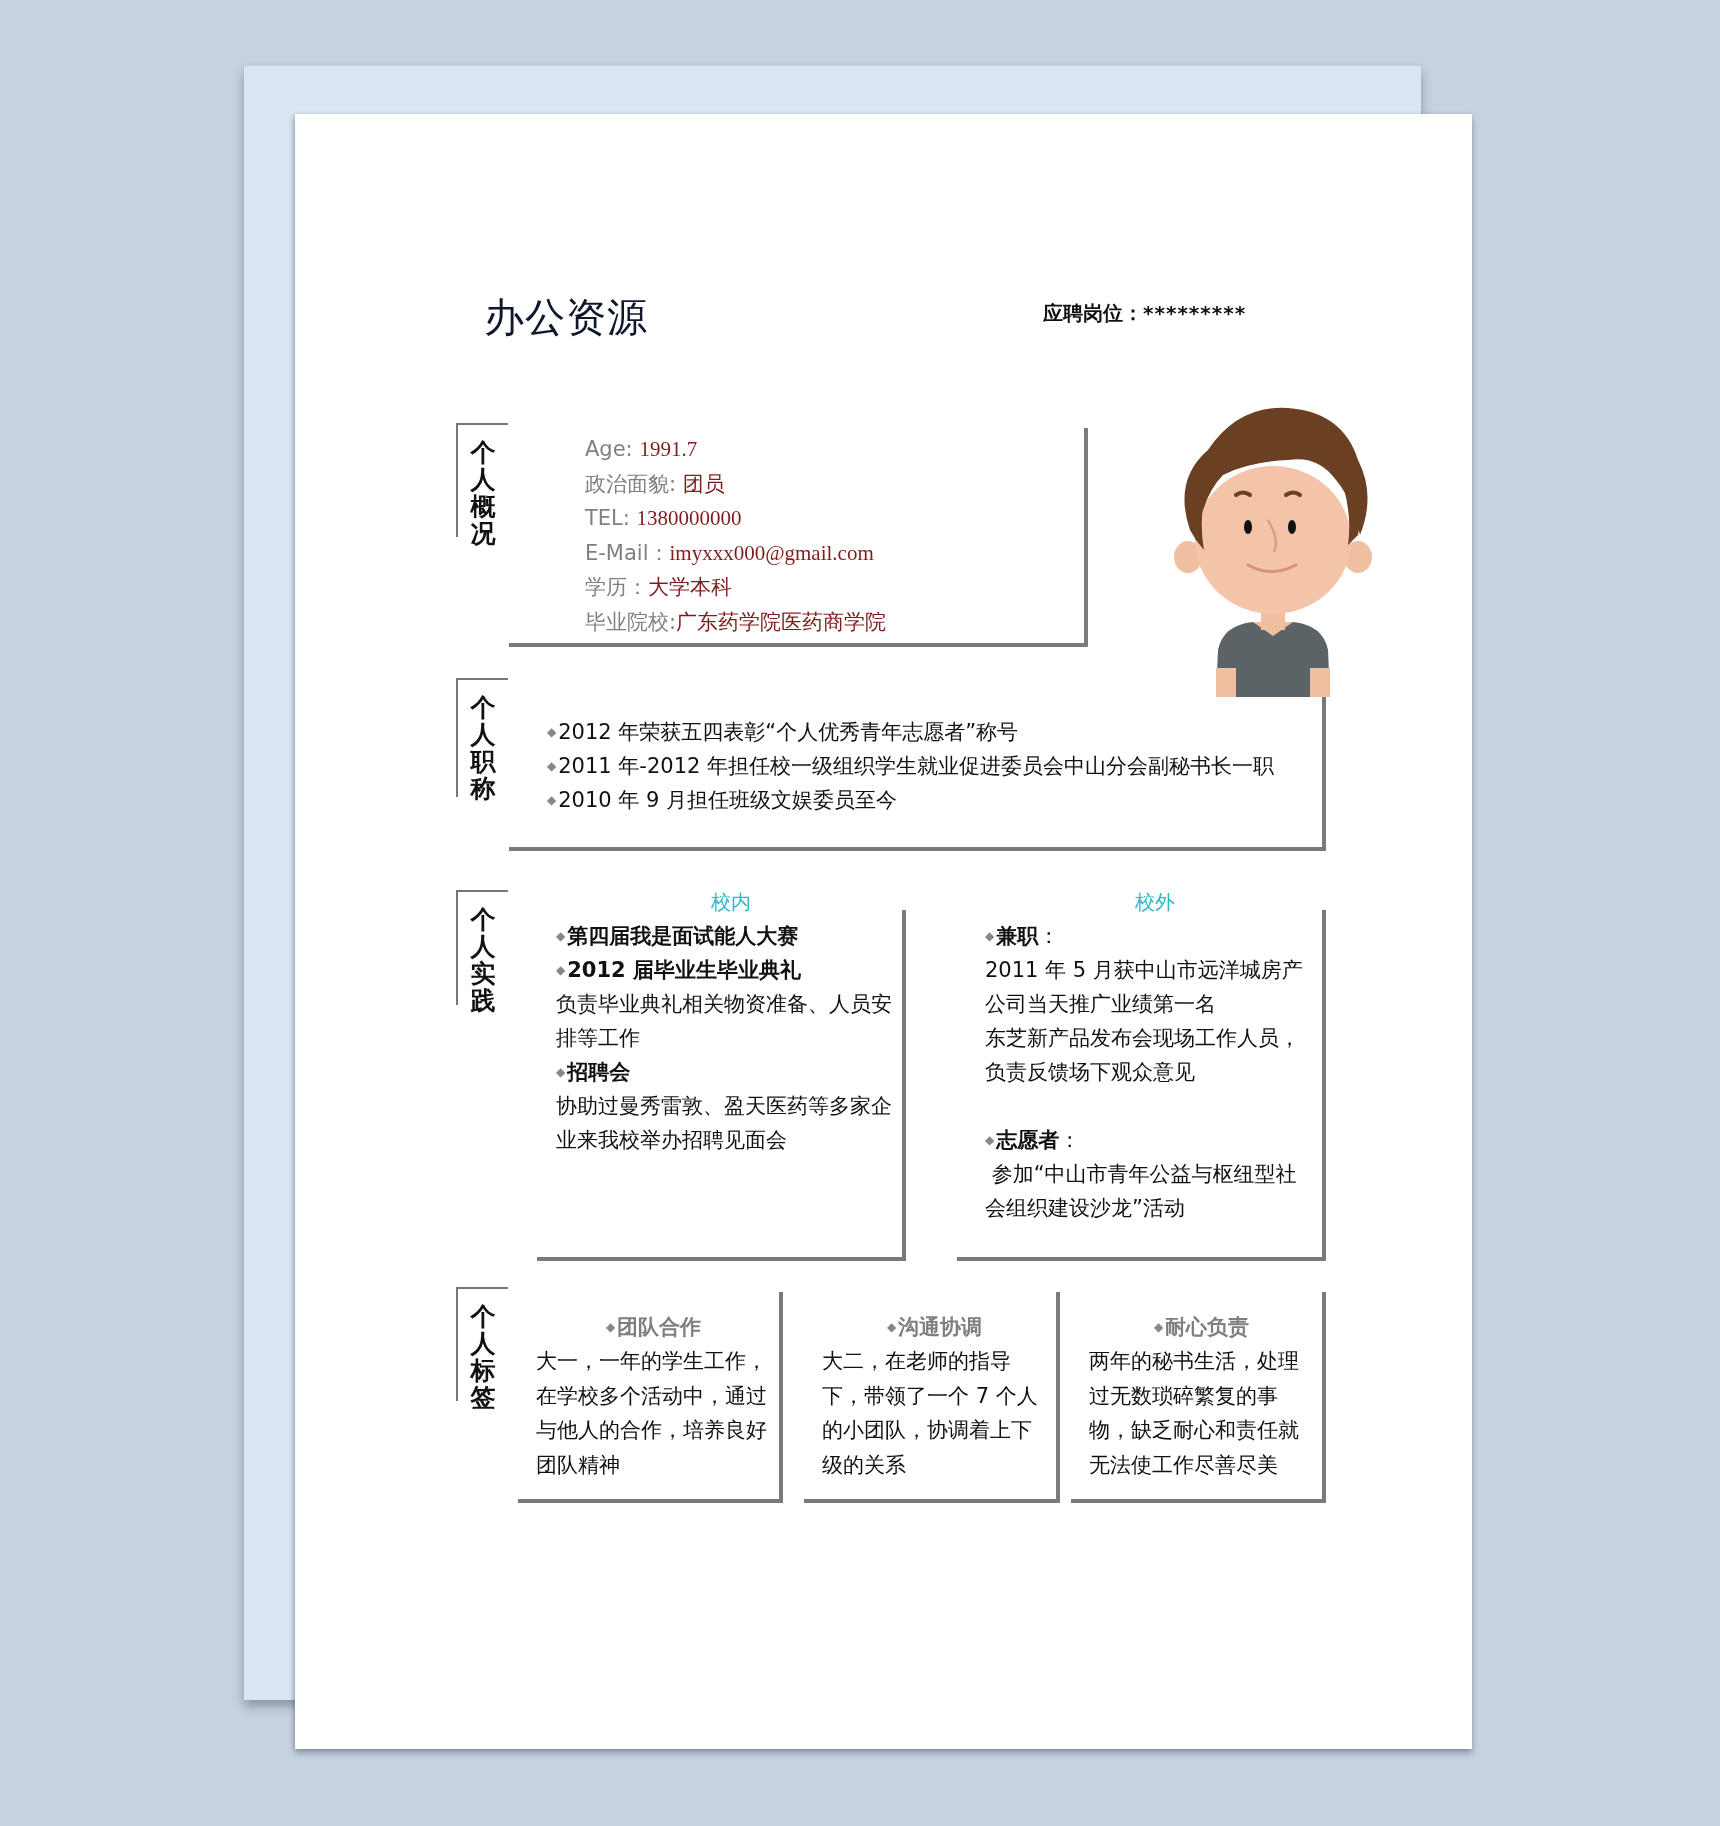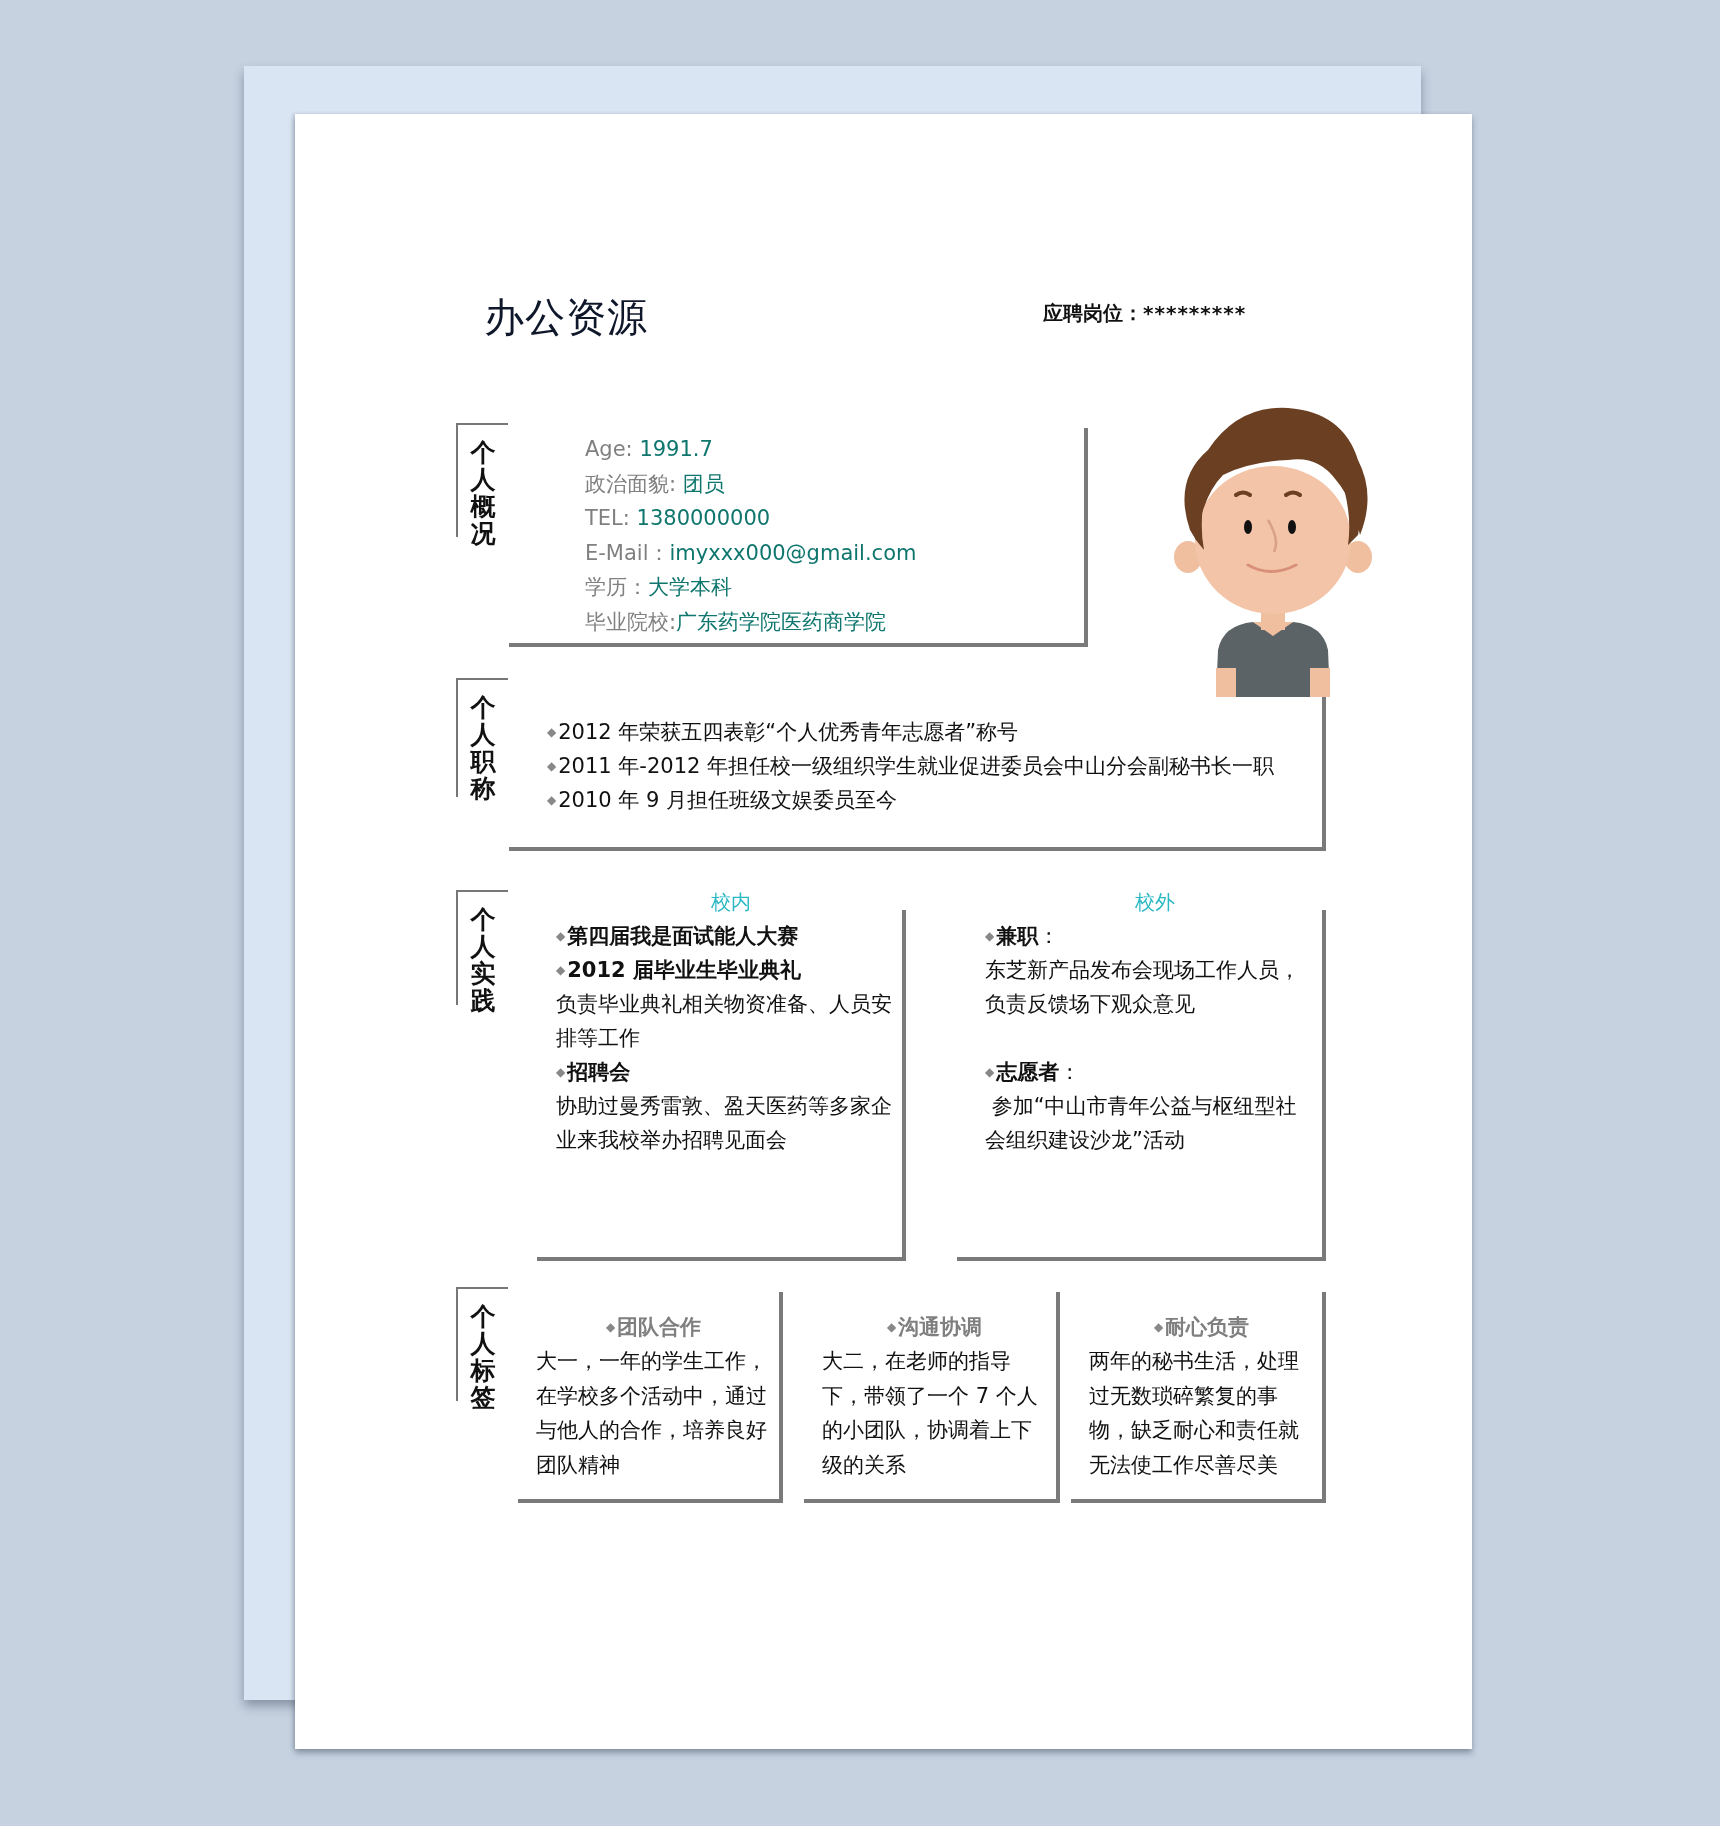--- a/index.html
+++ b/index.html
@@ -40,21 +40,21 @@
   }
 
   .box {
     position: absolute;
     border-right: 4px solid #7a7a7a;
     border-bottom: 4px solid #7a7a7a;
   }
 
   .info-row { font-size: 21px; line-height: 34.5px; white-space: nowrap; }
   .info-row .k { color: #808080; }
-  .info-row .v { color: #0f766e; }
+  .info-row .v { color: #7f1d1d; font-family: Liberation Serif, serif; }
 
   .bullet-list { font-size: 21px; line-height: 34px; color: #111; white-space: nowrap; }
   .diamond { color: #888; font-size: 12px; vertical-align: 3px; margin-right: 2px; }
 
   .col-head { color: #2ab8c4; font-size: 20px; line-height: 34px; text-align: center; }
   .item-title { font-weight: bold; font-size: 21px; line-height: 34px; }
   .item-desc { font-size: 21px; line-height: 34px; }
 
   .tag-title { color: #7f7f7f; font-weight: bold; font-size: 21px; text-align: center; line-height: 34px; }
   .tag-desc { font-size: 21px; line-height: 34.5px; color: #111; }
@@ -135,20 +135,21 @@
   <div class="item-title"><span class="diamond">◆</span><span>第四届我是面试能人大赛</span></div>
   <div class="item-title"><span class="diamond">◆</span><span>2012 届毕业生毕业典礼</span></div>
   <div class="item-desc">负责毕业典礼相关物资准备、人员安排等工作</div>
   <div class="item-title"><span class="diamond">◆</span><span>招聘会</span></div>
   <div class="item-desc">协助过曼秀雷敦、盈天医药等多家企业来我校举办招聘见面会</div>
 </div>
 
 <div class="abs" style="left:985px; top:885px; width:330px;">
   <div class="col-head" style="padding-left:10px;">校外</div>
   <div class="item-title"><span class="diamond">◆</span><span>兼职</span><span style="font-weight:normal">：</span></div>
+  <div class="item-desc">2011 年 5 月获中山市远洋城房产公司当天推广业绩第一名</div>
   <div class="item-desc">东芝新产品发布会现场工作人员，负责反馈场下观众意见</div>
   <div class="item-desc" style="height:34px;"></div>
   <div class="item-title"><span class="diamond">◆</span><span>志愿者</span><span style="font-weight:normal">：</span></div>
   <div class="item-desc" style="white-space:pre-wrap;"> 参加“中山市青年公益与枢纽型社会组织建设沙龙”活动</div>
 </div>
 
 <div class="side-label" style="left:456px; top:1287px; height:112px;">
   <div class="txt">个人标签</div>
 </div>
 <div class="box" style="left:518px; top:1292px; width:261px; height:207px;"></div>

